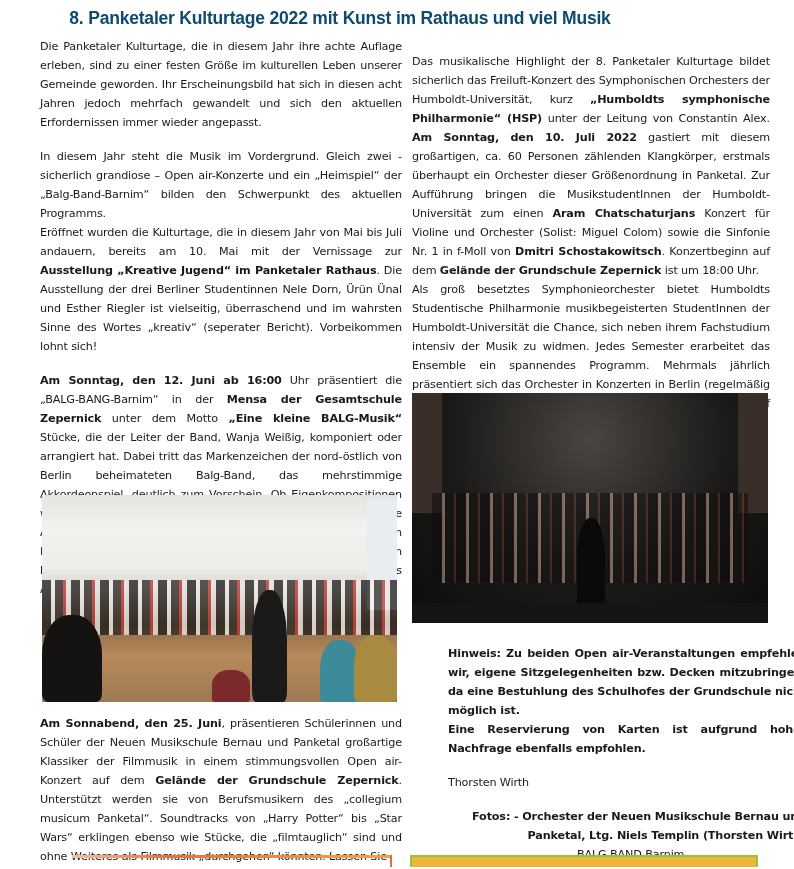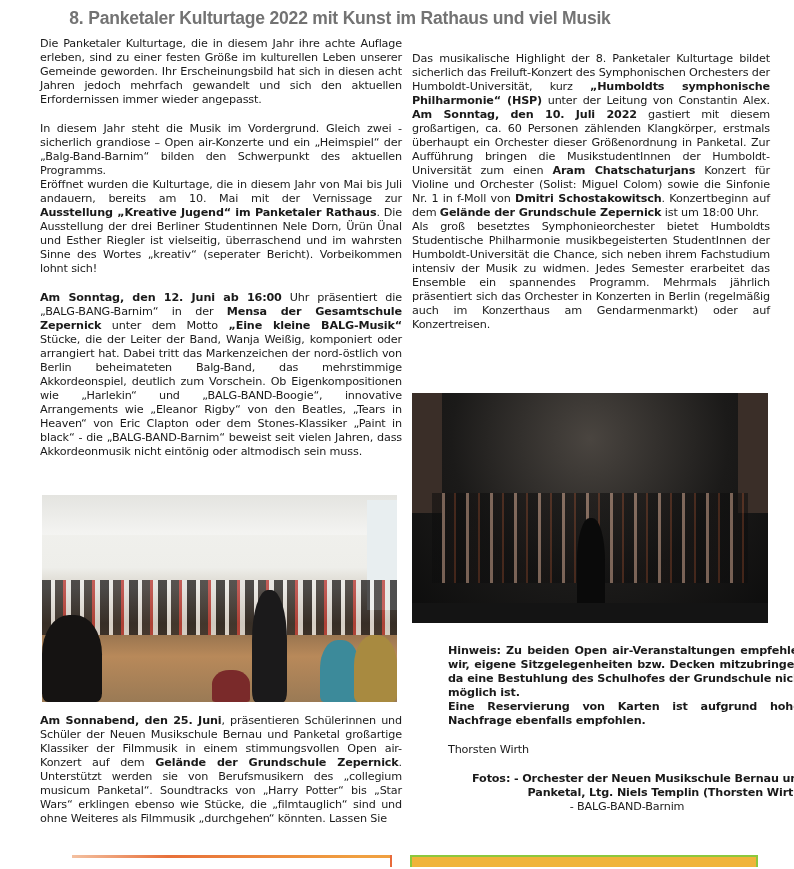--- a/index.html
+++ b/index.html
@@ -1,21 +1,21 @@
 <!DOCTYPE html>
 <html><head>
 <meta charset="utf-8">
 <style>
   html, body { margin: 0; padding: 0; background: #ffffff; }
   body { width: 794px; height: 869px; position: relative; overflow: hidden;
          font-family: "DejaVu Sans", sans-serif; color: #1a1a1a; }
   .title { position: absolute; top: 8px; left: 0; width: 680px; text-align: center;
            font-family: "Liberation Sans", sans-serif; font-weight: bold; font-size: 17.5px;
-           letter-spacing: -0.2px; color: #737373; }
-  .col { position: absolute; top: 37px; width: 362px; font-size: 11.2px; line-height: 14px;
+           letter-spacing: -0.2px; color: #0c4a6e; }
+  .col { position: absolute; top: 37px; width: 362px; font-size: 11.2px; line-height: 19px;
          text-align: justify; letter-spacing: -0.15px; }
   .col.left { left: 40px; }
   .col.right { left: 412px; width: 358px; }
   .col p { margin: 0; }
   .gap { height: 15px; }
   b { font-weight: bold; }
   .photo { display: block; position: relative; overflow: hidden; }
   .photo1 { position: absolute; left: 42px; top: 495px; width: 355px; height: 207px;
             background: linear-gradient(180deg, #f2f2ef 0%, #eeeeea 35%, #d9d5cc 45%, #8a6b4a 62%, #b8895a 78%, #9a7a55 100%); }
   .photo2 { position: absolute; left: 412px; top: 393px; width: 356px; height: 230px;

